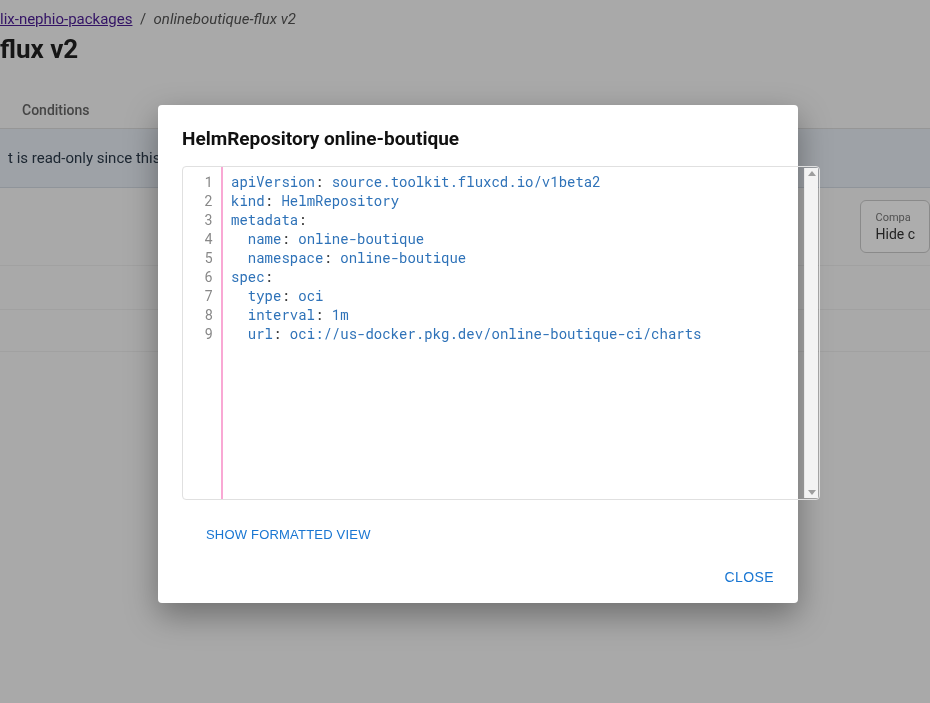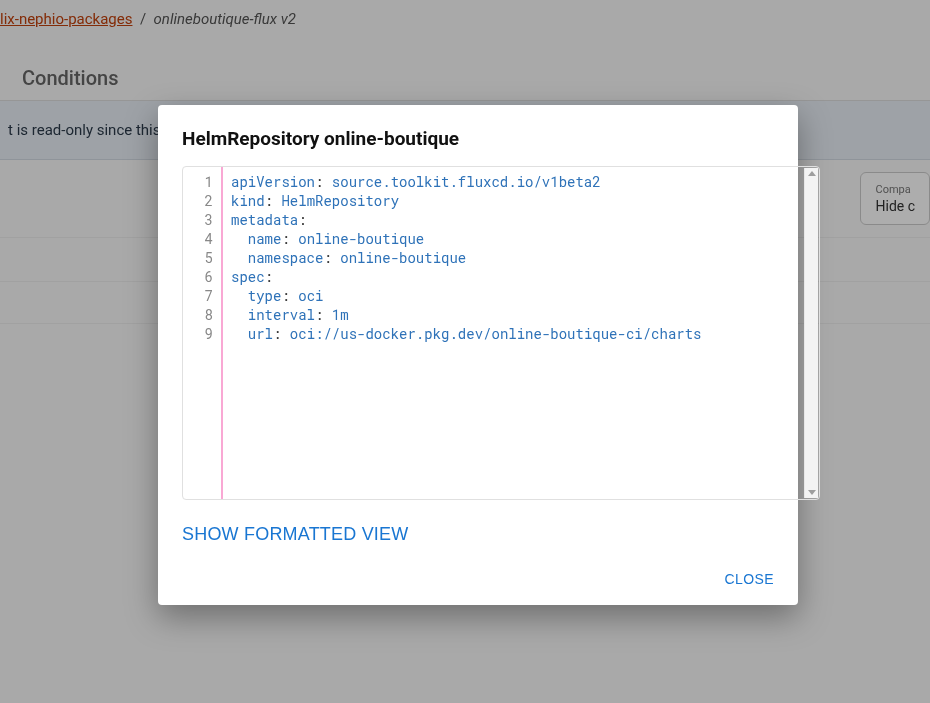--- a/index.html
+++ b/index.html
@@ -15,35 +15,35 @@
       position: absolute;
       top: 0; left: 0; width: 930px; height: 703px;
       background: #fafafa;
       color: #212121;
     }
     .breadcrumb {
       padding: 10px 0 0 0;
       font-size: 15px;
       color: #555;
     }
-    .breadcrumb a { color: #c2410c; text-decoration: underline; }
+    .breadcrumb a { color: #4c1d95; text-decoration: underline; }
     .page-title {
       font-size: 26px;
       font-weight: 700;
       margin-top: 6px;
     }
     .tabs {
       margin-top: 28px;
       border-bottom: 1px solid #ddd;
       padding-left: 16px;
     }
     .tab {
       display: inline-block;
       color: #666;
-      font-size: 20px;
+      font-size: 14px;
       font-weight: 500;
       padding: 10px 6px;
     }
     .ro-banner {
       background: #e9eff6;
       color: #2b3a4a;
       padding: 20px 8px;
       font-size: 15px;
       border-bottom: 1px solid #d3dae4;
     }
@@ -145,26 +145,27 @@
       border-right: 4px solid transparent;
     }
     .scroll-stub::before { top: 3px; border-bottom: 5px solid #9e9e9e; }
     .scroll-stub::after { bottom: 3px; border-top: 5px solid #9e9e9e; }
 
     .modal-actions-left {
       padding: 24px 24px 8px 24px;
     }
     .link-btn {
       color: #1976d2;
-      font-size: 18px;
+      font-size: 13px;
       font-weight: 400;
       background: none;
       border: none;
       cursor: pointer;
       letter-spacing: 0.2px;
+      margin-left: 24px;
     }
     .modal-actions-right {
       display: flex;
       justify-content: flex-end;
       padding: 18px 24px 0 24px;
     }
     .close-btn {
       color: #1976d2;
       font-size: 14px;
       font-weight: 500;
@@ -176,20 +177,21 @@
   </style>
 </head>
 <body>
 
 <div class="bg-page">
   <div class="breadcrumb">
     <a href="#">lix-nephio-packages</a>
     <span> &nbsp;/&nbsp; </span>
     <i>onlineboutique-flux v2</i>
   </div>
+  <div class="page-title">flux v2</div>
 
   <div class="tabs">
     <span class="tab">Conditions</span>
   </div>
 
   <div class="ro-banner">t is read-only since this ex</div>
 
   <div class="toolbar">
     <div class="tool-btn">
       <span class="lbl-top">Compa</span>

